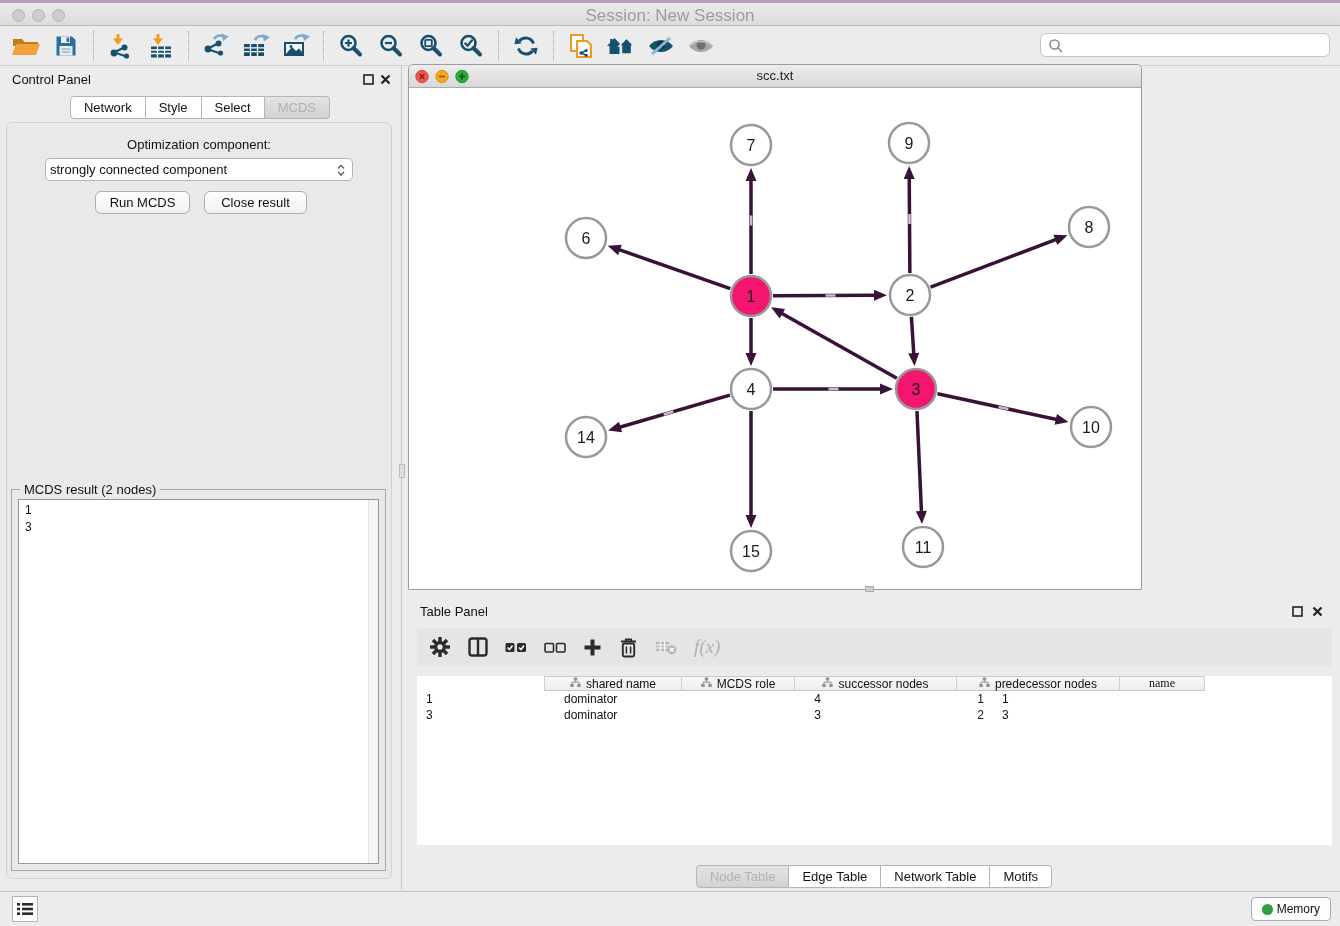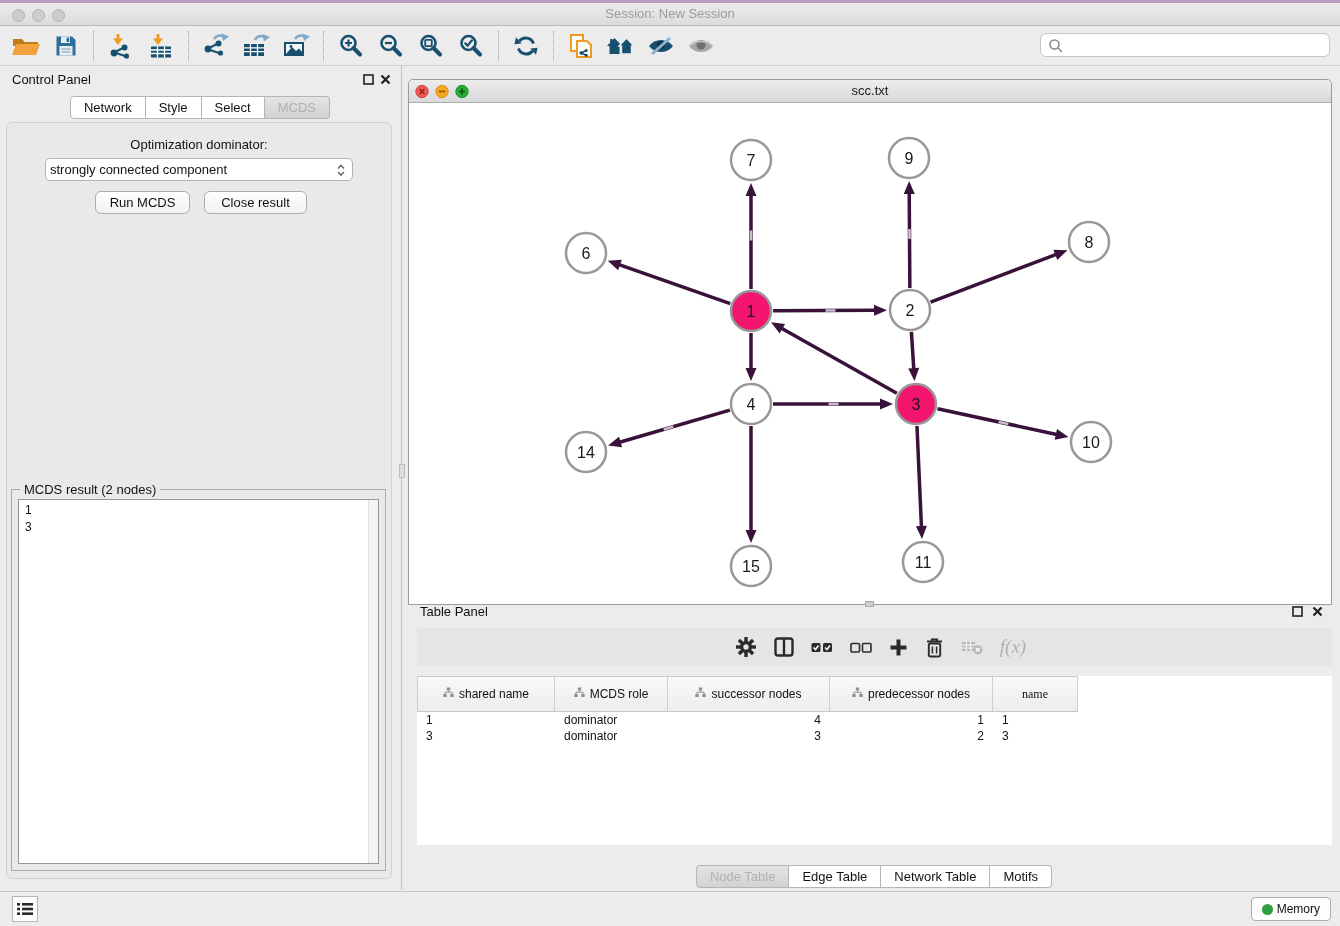--- a/index.html
+++ b/index.html
@@ -6,21 +6,21 @@
   body{
     width:1340px;height:926px;position:relative;overflow:hidden;
     background:#ececec;font-family:"Liberation Sans",sans-serif;
     -webkit-font-smoothing:antialiased;
   }
   
   .titlebar{position:absolute;top:0;left:0;right:0;height:26px;
     background:linear-gradient(#ecebec,#dddcdd);
     border-top:3px solid #b79dbe;border-bottom:1px solid #b9b7b9;box-sizing:border-box;}
   .titlebar .title{position:absolute;left:0;right:0;top:3px;text-align:center;
-    font-size:13px;color:#9d9b9d;}
+    font-size:17px;color:#9d9b9d;}
   .tl-dots{position:absolute;left:12px;top:6px;display:flex;gap:7px;}
   .tl-dot{width:13px;height:13px;border-radius:50%;background:#cdcdcd;border:1px solid #b3b3b3;box-sizing:border-box;}
   
   .toolbar{position:absolute;top:26px;left:0;right:0;height:40px;background:#ececec;
     border-bottom:1px solid #cfcfcf;display:flex;align-items:center;padding-left:6px;box-sizing:border-box;}
   .tbtn{width:34px;height:34px;display:flex;align-items:center;justify-content:center;
     background:transparent;border:none;padding:0;margin:0 3px;}
   .tsep{width:0;height:30px;border-left:1px dotted #a3a3a3;margin:0 7px;}
   .searchbox{position:absolute;right:10px;top:7px;width:290px;height:24px;box-sizing:border-box;
     border:1px solid #c6c6c6;border-radius:6px;background:#fff;}
@@ -52,37 +52,37 @@
   .fieldset .legend{position:absolute;top:-8px;left:8px;background:#e9e9e9;padding:0 4px;font-size:13px;color:#111;}
   .result-area{position:absolute;left:6px;top:9px;right:6px;bottom:6px;background:#fff;
     border:1px solid #979797;font-size:12px;color:#111;line-height:17px;
     padding:2px 6px;white-space:pre;overflow:hidden;box-sizing:border-box;}
   .result-scroll{position:absolute;right:7px;top:10px;bottom:7px;width:9px;background:#f4f4f4;border-left:1px solid #e2e2e2;}
   
   .vsplit{position:absolute;left:401px;top:66px;bottom:36px;width:1px;background:#c4c4c4;}
   .vsplit-dots{position:absolute;left:399px;top:464px;width:6px;height:14px;
     background:#dedede;border:1px solid #bdbdbd;box-sizing:border-box;}
   
-  .netwin{position:absolute;left:408px;top:79px;width:924px;height:526px;box-sizing:border-box;
+  .netwin{position:absolute;left:408px;top:64px;width:734px;height:526px;box-sizing:border-box;
     background:#fff;border:1px solid #9c9c9c;border-radius:5px 5px 0 0;}
   .netwin .wtitle{position:absolute;left:0;right:0;top:0;height:22px;
     background:linear-gradient(#ededed,#d8d8d8);border-bottom:1px solid #ababab;border-radius:5px 5px 0 0;}
   .netwin .wtitle .wname{position:absolute;left:0;right:0;top:3px;text-align:center;font-size:13px;color:#222;}
   .netwin .lights{position:absolute;left:5px;top:4px;}
   #graph-svg{position:absolute;left:0;top:23px;}
   .canvas-handle{position:absolute;left:456px;bottom:-3px;width:9px;height:6px;background:#cccccc;border:1px solid #ababab;box-sizing:border-box;}
   
   .tablepanel{position:absolute;left:408px;top:598px;width:932px;height:293px;}
   .tp-title{position:absolute;left:12px;top:6px;font-size:13px;color:#111;}
   .tp-toolbar{position:absolute;left:9px;top:30px;width:915px;height:38px;background:#e5e5e5;
-    display:flex;align-items:center;gap:17px;padding-left:12px;box-sizing:border-box;justify-content:center;}
+    display:flex;align-items:center;gap:17px;padding-left:12px;box-sizing:border-box;}
   .tp-toolbar .tpbtn{background:none;border:none;padding:0;display:flex;align-items:center;}
   .fx{font-family:"Liberation Serif",serif;font-style:italic;font-size:19px;color:#b0b0b0;}
   .tblwrap{position:absolute;left:9px;top:78px;width:915px;height:169px;background:#fff;}
-  .thead{display:flex;height:36px;}
+  .thead{display:flex;height:15px;justify-content:center;}
   .th{box-sizing:border-box;border-top:1px solid #c9c9c9;border-bottom:1px solid #c9c9c9;border-right:1px solid #cfcfcf;
     background:linear-gradient(#f8f8f8,#ededed);font-size:12px;color:#111;
     display:flex;align-items:center;justify-content:center;gap:5px;}
   .th:first-child{border-left:1px solid #cfcfcf;}
   .tr{display:flex;height:16px;}
   .td{box-sizing:border-box;font-size:12px;color:#111;line-height:16px;overflow:hidden;}
   .bottom-tabs{position:absolute;left:0;width:100%;top:267px;}
   
   .statusbar{position:absolute;left:0;right:0;bottom:0;height:35px;background:#ececec;border-top:1px solid #c6c6c6;box-sizing:border-box;}
   .list-btn{position:absolute;left:12px;top:4px;width:26px;height:26px;background:#fdfdfd;border:1px solid #b5b5b5;
@@ -264,21 +264,21 @@
     </button>
 </div>
 <div class="cp-tabs tabs" id="cp-tabs">
     <div class="tab">Network</div>
     <div class="tab">Style</div>
     <div class="tab">Select</div>
     <div class="tab selected">MCDS</div>
   </div>
 
 <div class="cp-panel">
-  <div class="opt-label">Optimization dominator:</div>
+  <div class="opt-label">Optimization component:</div>
   <div class="dropdown">
     <span>strongly connected component</span>
     <span class="stepper"><svg width="10" height="15">
           <path d="M2 5.5 L5 2.5 L8 5.5" fill="none" stroke="#6b6b6b" stroke-width="1.6"></path>
           <path d="M2 9 L5 12 L8 9" fill="none" stroke="#6b6b6b" stroke-width="1.6"></path>
         </svg></span>
   </div>
   <button class="btn" style="left:88px;top:68px;width:95px;">Run MCDS</button>
   <button class="btn" style="left:197px;top:68px;width:103px;">Close result</button>
   <div class="fieldset">

